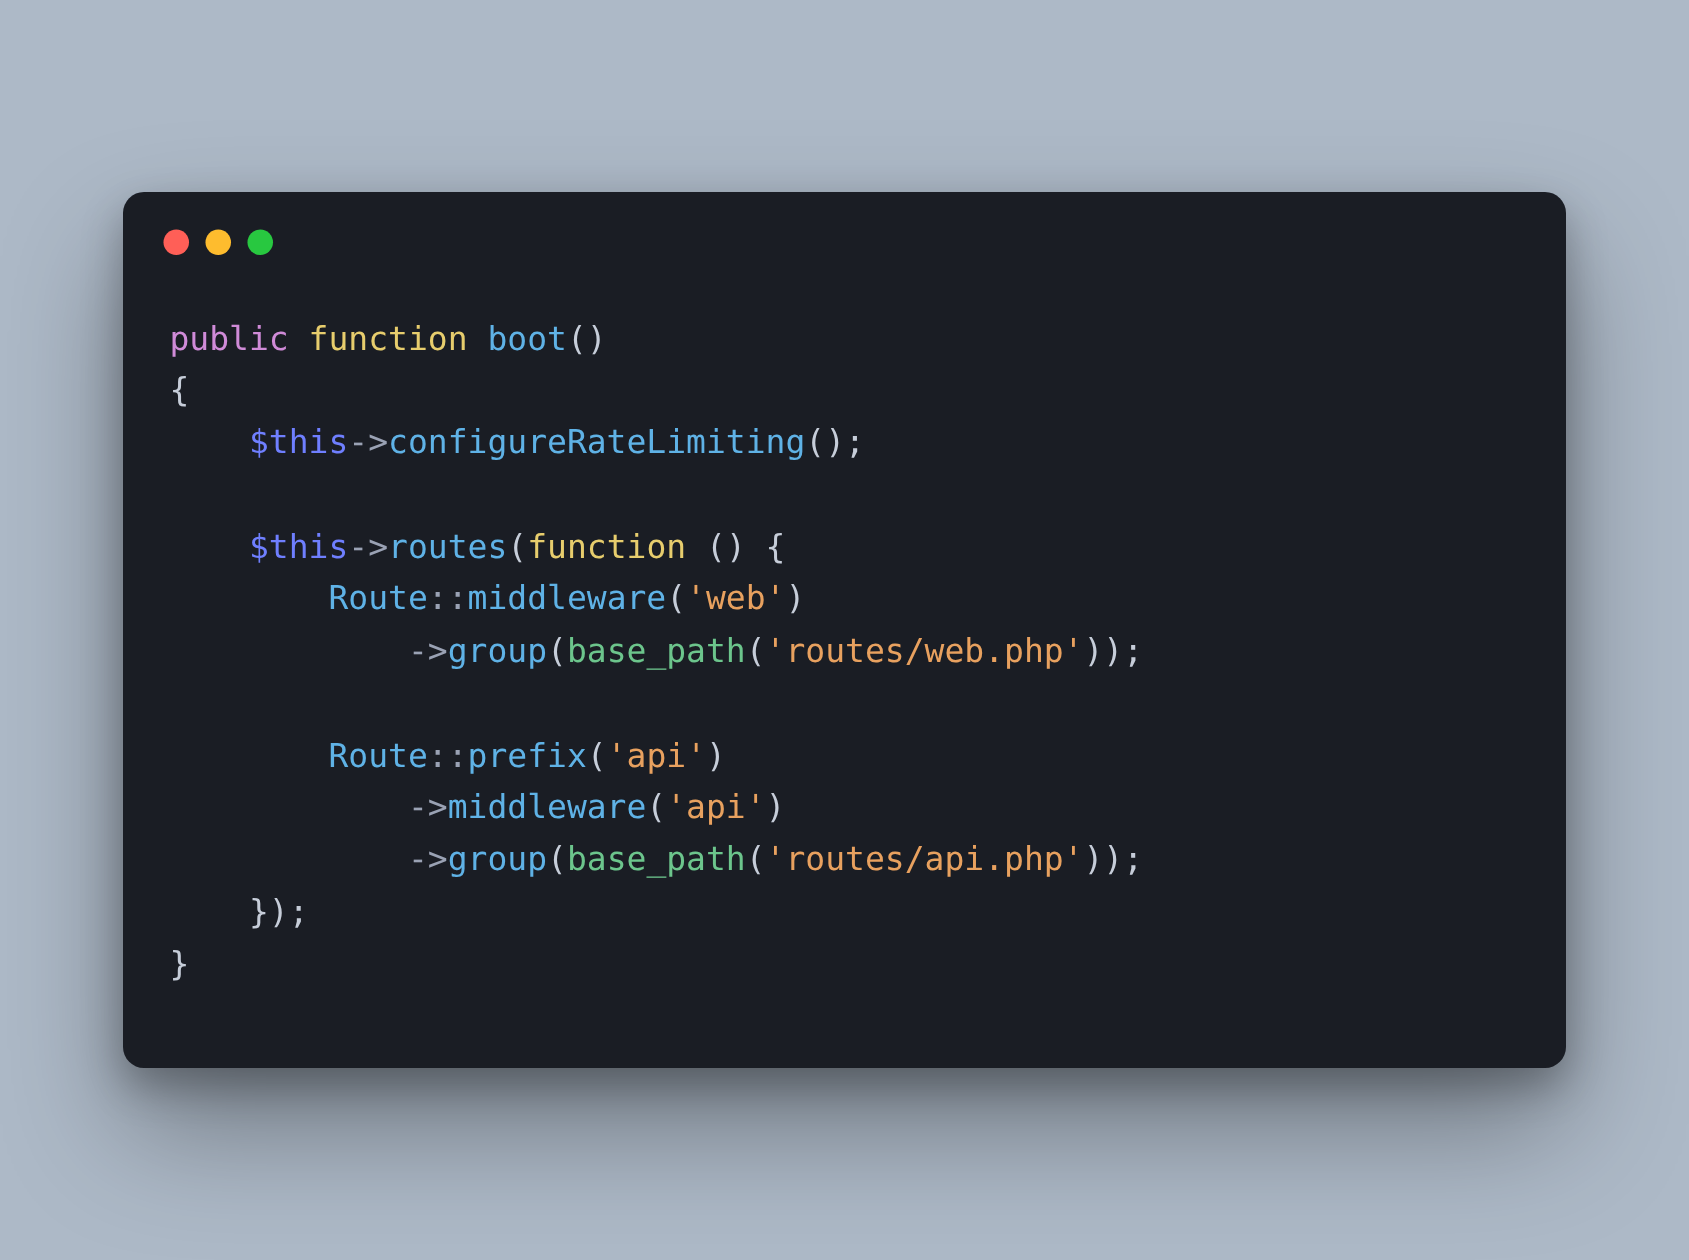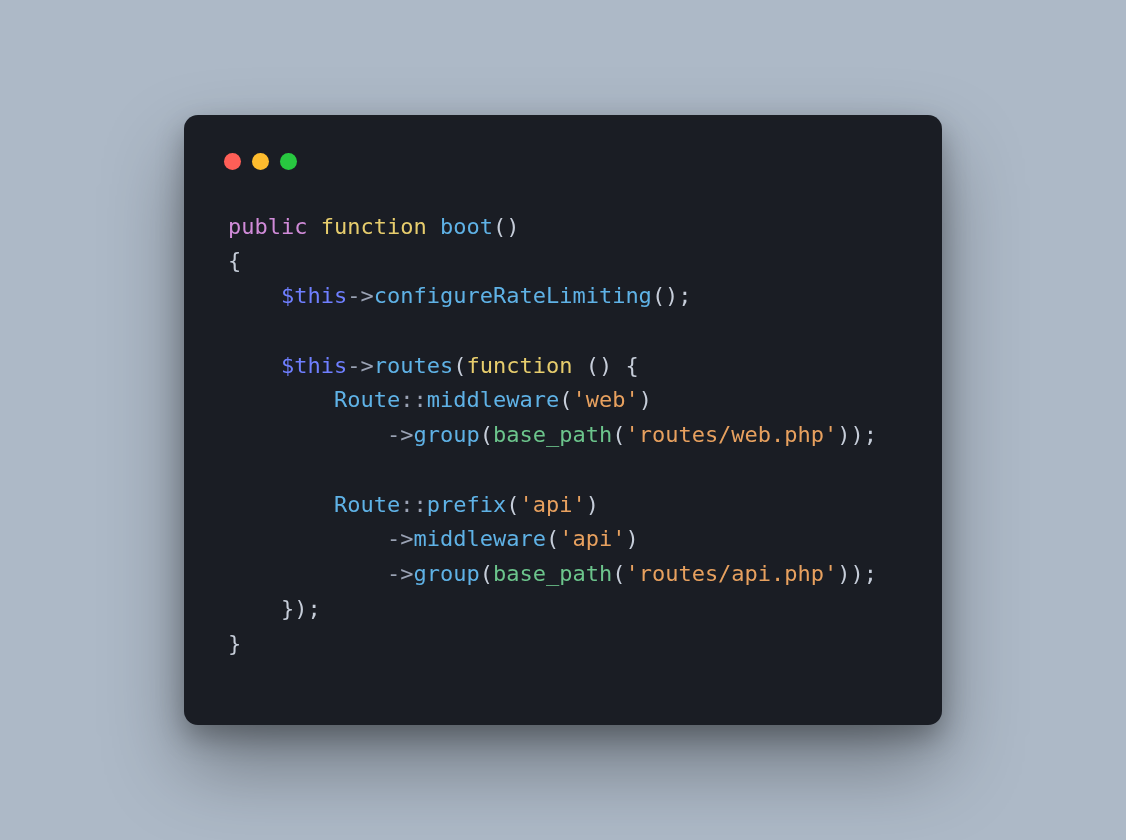--- a/index.html
+++ b/index.html
@@ -5,25 +5,25 @@
   * { margin: 0; padding: 0; box-sizing: border-box; }
   html, body { width: 1126px; height: 840px; }
   body {
     background: #adb9c7;
     display: flex;
     align-items: center;
     justify-content: center;
     font-family: ui-monospace, "SF Mono", Menlo, Monaco, Consolas, monospace;
   }
   .card {
-    width: 758px;
+    width: 962px;
     background: #1a1d24;
     border-radius: 14px;
     box-shadow: 0 40px 80px rgba(0,0,0,0.35), 0 12px 28px rgba(0,0,0,0.28);
-    padding: 14px;
+    padding: 1px;
     overflow: hidden;
   }
   .titlebar {
     display: flex;
     align-items: center;
     gap: 11px;
     padding: 24px 26px 8px 26px;
   }
   .tl-dot {
     width: 17px;

